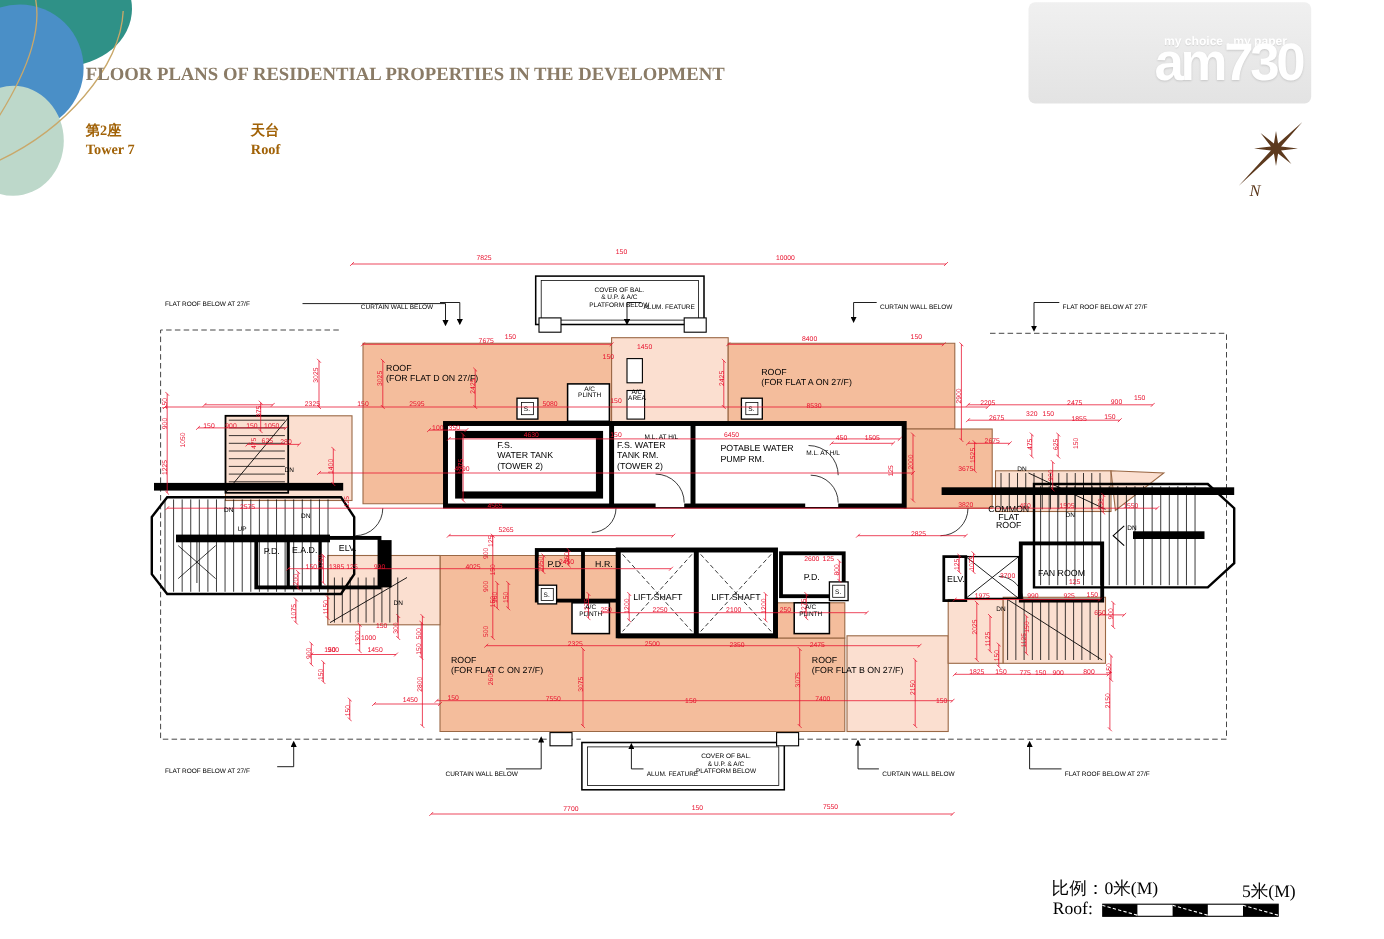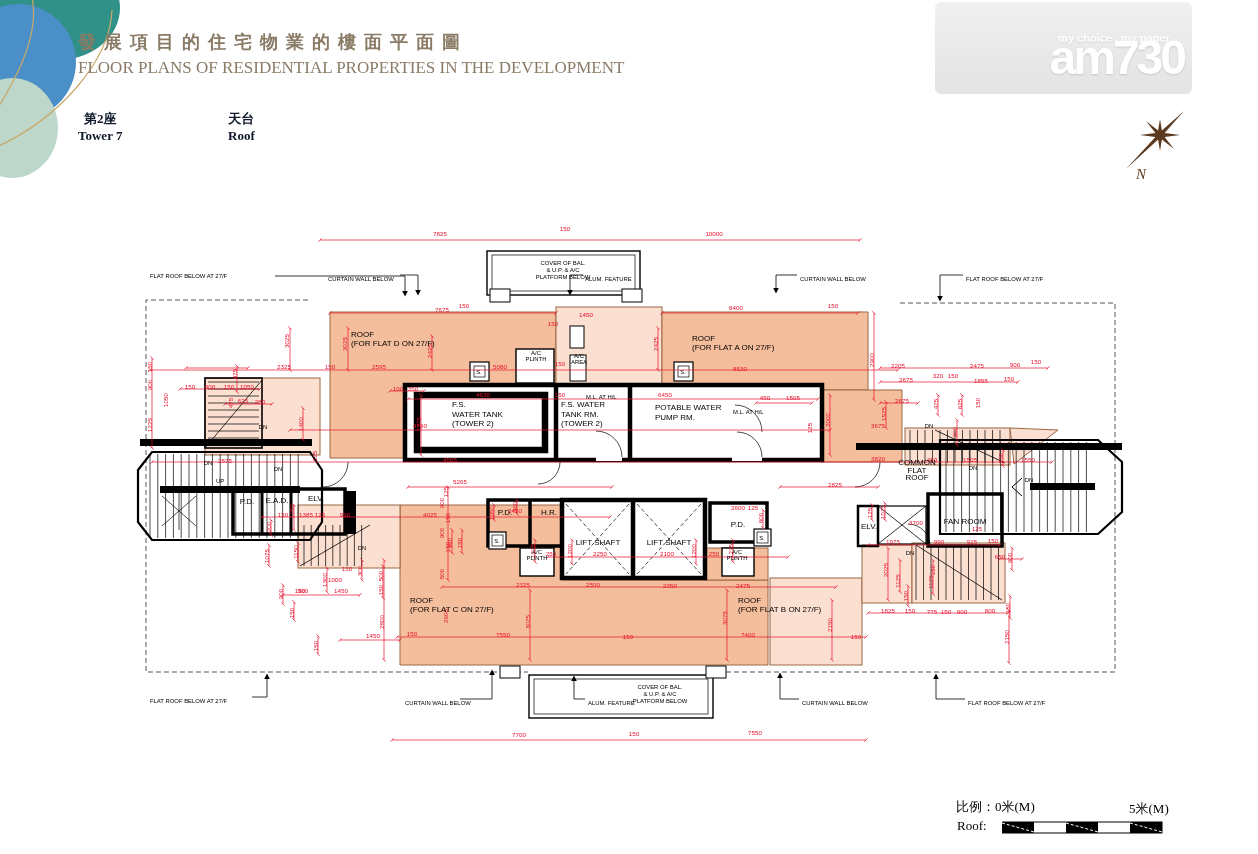--- a/index.html
+++ b/index.html
@@ -1,22 +1,22 @@
 <!DOCTYPE html>
 <html><head>
 <meta charset="utf-8">
 <style>
   html,body{margin:0;padding:0;background:#fff;}
   #page{position:relative;width:1258px;height:854px;background:#fff;overflow:hidden;
         font-family:"Liberation Serif",serif;}
   
   #title-zh{position:absolute;left:78px;top:30px;font-size:18px;font-weight:bold;
             letter-spacing:8px;color:#8a7b66;}
-  #title-en{position:absolute;left:78px;top:58px;font-size:17px;font-weight:normal;color:#8a7b66;}
-  .blocklabel{position:absolute;font-size:13px;font-weight:bold;color:#0f172a;line-height:17px;text-align:center;}
+  #title-en{position:absolute;left:78px;top:58px;font-size:17px;font-weight:bold;color:#8a7b66;}
+  .blocklabel{position:absolute;font-size:13px;font-weight:bold;color:#a16207;line-height:17px;}
   #tower-label{left:78px;top:110px;}
   #floor-label{left:228px;top:110px;}
   
   #logo{position:absolute;left:935px;top:2px;width:257px;height:92px;border-radius:6px;
         background:linear-gradient(180deg,#f0f0f0,#e3e3e3);}
   #logo-tagline{position:absolute;right:22px;top:30px;font-family:"Liberation Sans",sans-serif;
         font-size:11px;font-weight:bold;color:#fff;text-shadow:0 1px 1px rgba(0,0,0,.10);}
   #logo-brand{position:absolute;right:8px;top:28px;font-family:"Liberation Sans",sans-serif;
         font-size:48px;font-weight:bold;letter-spacing:-3px;color:#fff;
         text-shadow:0 1px 2px rgba(0,0,0,.14);}
@@ -27,39 +27,38 @@
   .dim{fill:#e8112d;font:6.2px "Liberation Sans",sans-serif;text-anchor:middle;}
   .ann{fill:#000;font:5.9px "Liberation Sans",sans-serif;}
   .room{fill:#000;font:8px "Liberation Sans",sans-serif;}
   .dimline{stroke:#e8112d;stroke-width:.7;}
   .leader{fill:none;stroke:#000;stroke-width:.8;}
   .tread{stroke:#000;stroke-width:.7;}
   .wall{stroke:#000;fill:none;}
   .dash{fill:none;stroke:#444;stroke-width:.9;stroke-dasharray:5 3;}
   .arc{fill:none;stroke:#000;stroke-width:.7;}
   
-  #scalebar{position:absolute;left:956px;top:798px;width:240px;height:44px;font-size:13px;color:#000;}
+  #scalebar{position:absolute;left:956px;top:798px;width:240px;height:44px;font-size:16px;color:#000;}
   #scale-zero{position:absolute;left:0;top:0;}
   #scale-five{position:absolute;left:173px;top:2px;}
   #scale-en{position:absolute;left:1px;top:20px;}
 </style>
 </head>
 <body>
 
 <div id="page">
 
   <svg width="150" height="190" style="position:absolute;left:0;top:0">
     <ellipse cx="58" cy="8" rx="62" ry="52" fill="#2f9187"></ellipse>
     <ellipse cx="18" cy="62" rx="58" ry="58" fill="#4a8fc7"></ellipse>
     <ellipse cx="12" cy="128" rx="46" ry="50" fill="#bdd8ca"></ellipse>
     <path d="M-10,120 C30,60 40,20 30,-10" fill="none" stroke="#c9a86a" stroke-width="1.2"></path>
     <path d="M-10,150 C60,120 110,60 112,10" fill="none" stroke="#c9a86a" stroke-width="1.2"></path>
   </svg>
 
-  <div id="title-zh">發展項目的住宅物業的樓面平面圖</div>
   <div id="title-en">FLOOR PLANS OF RESIDENTIAL PROPERTIES IN THE DEVELOPMENT</div>
   <div id="tower-label" class="blocklabel">
     <div>第2座</div>
     <div>Tower 7</div>
   </div>
   <div id="floor-label" class="blocklabel">
     <div>天台</div>
     <div>Roof</div>
   </div>
 

